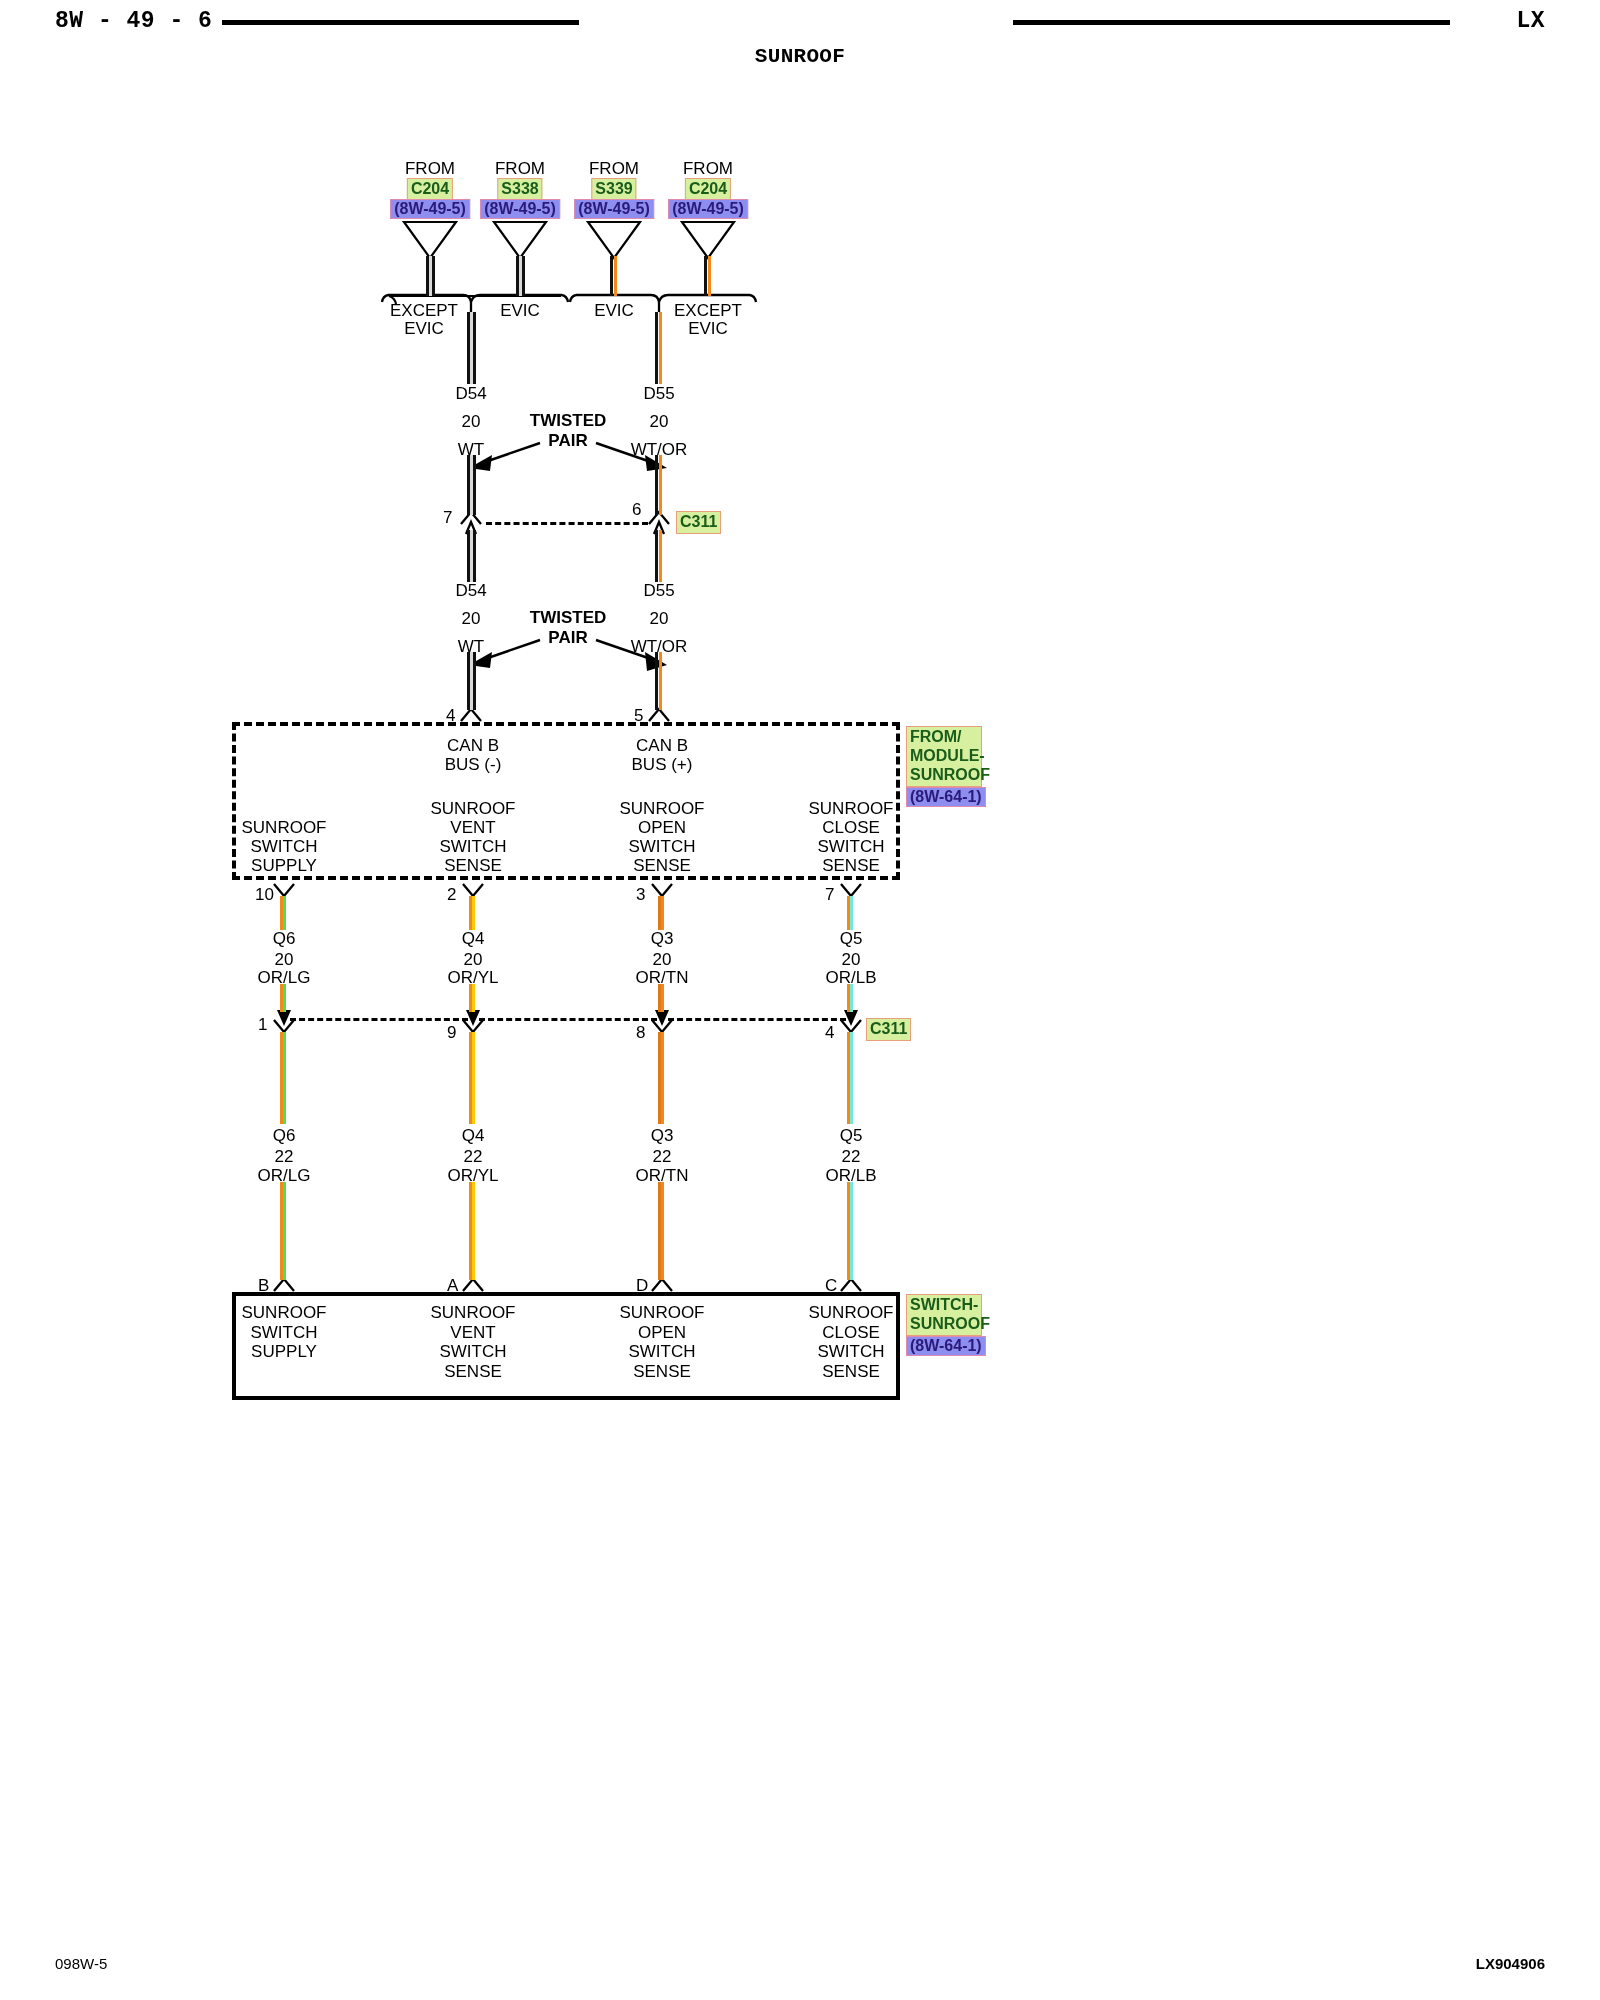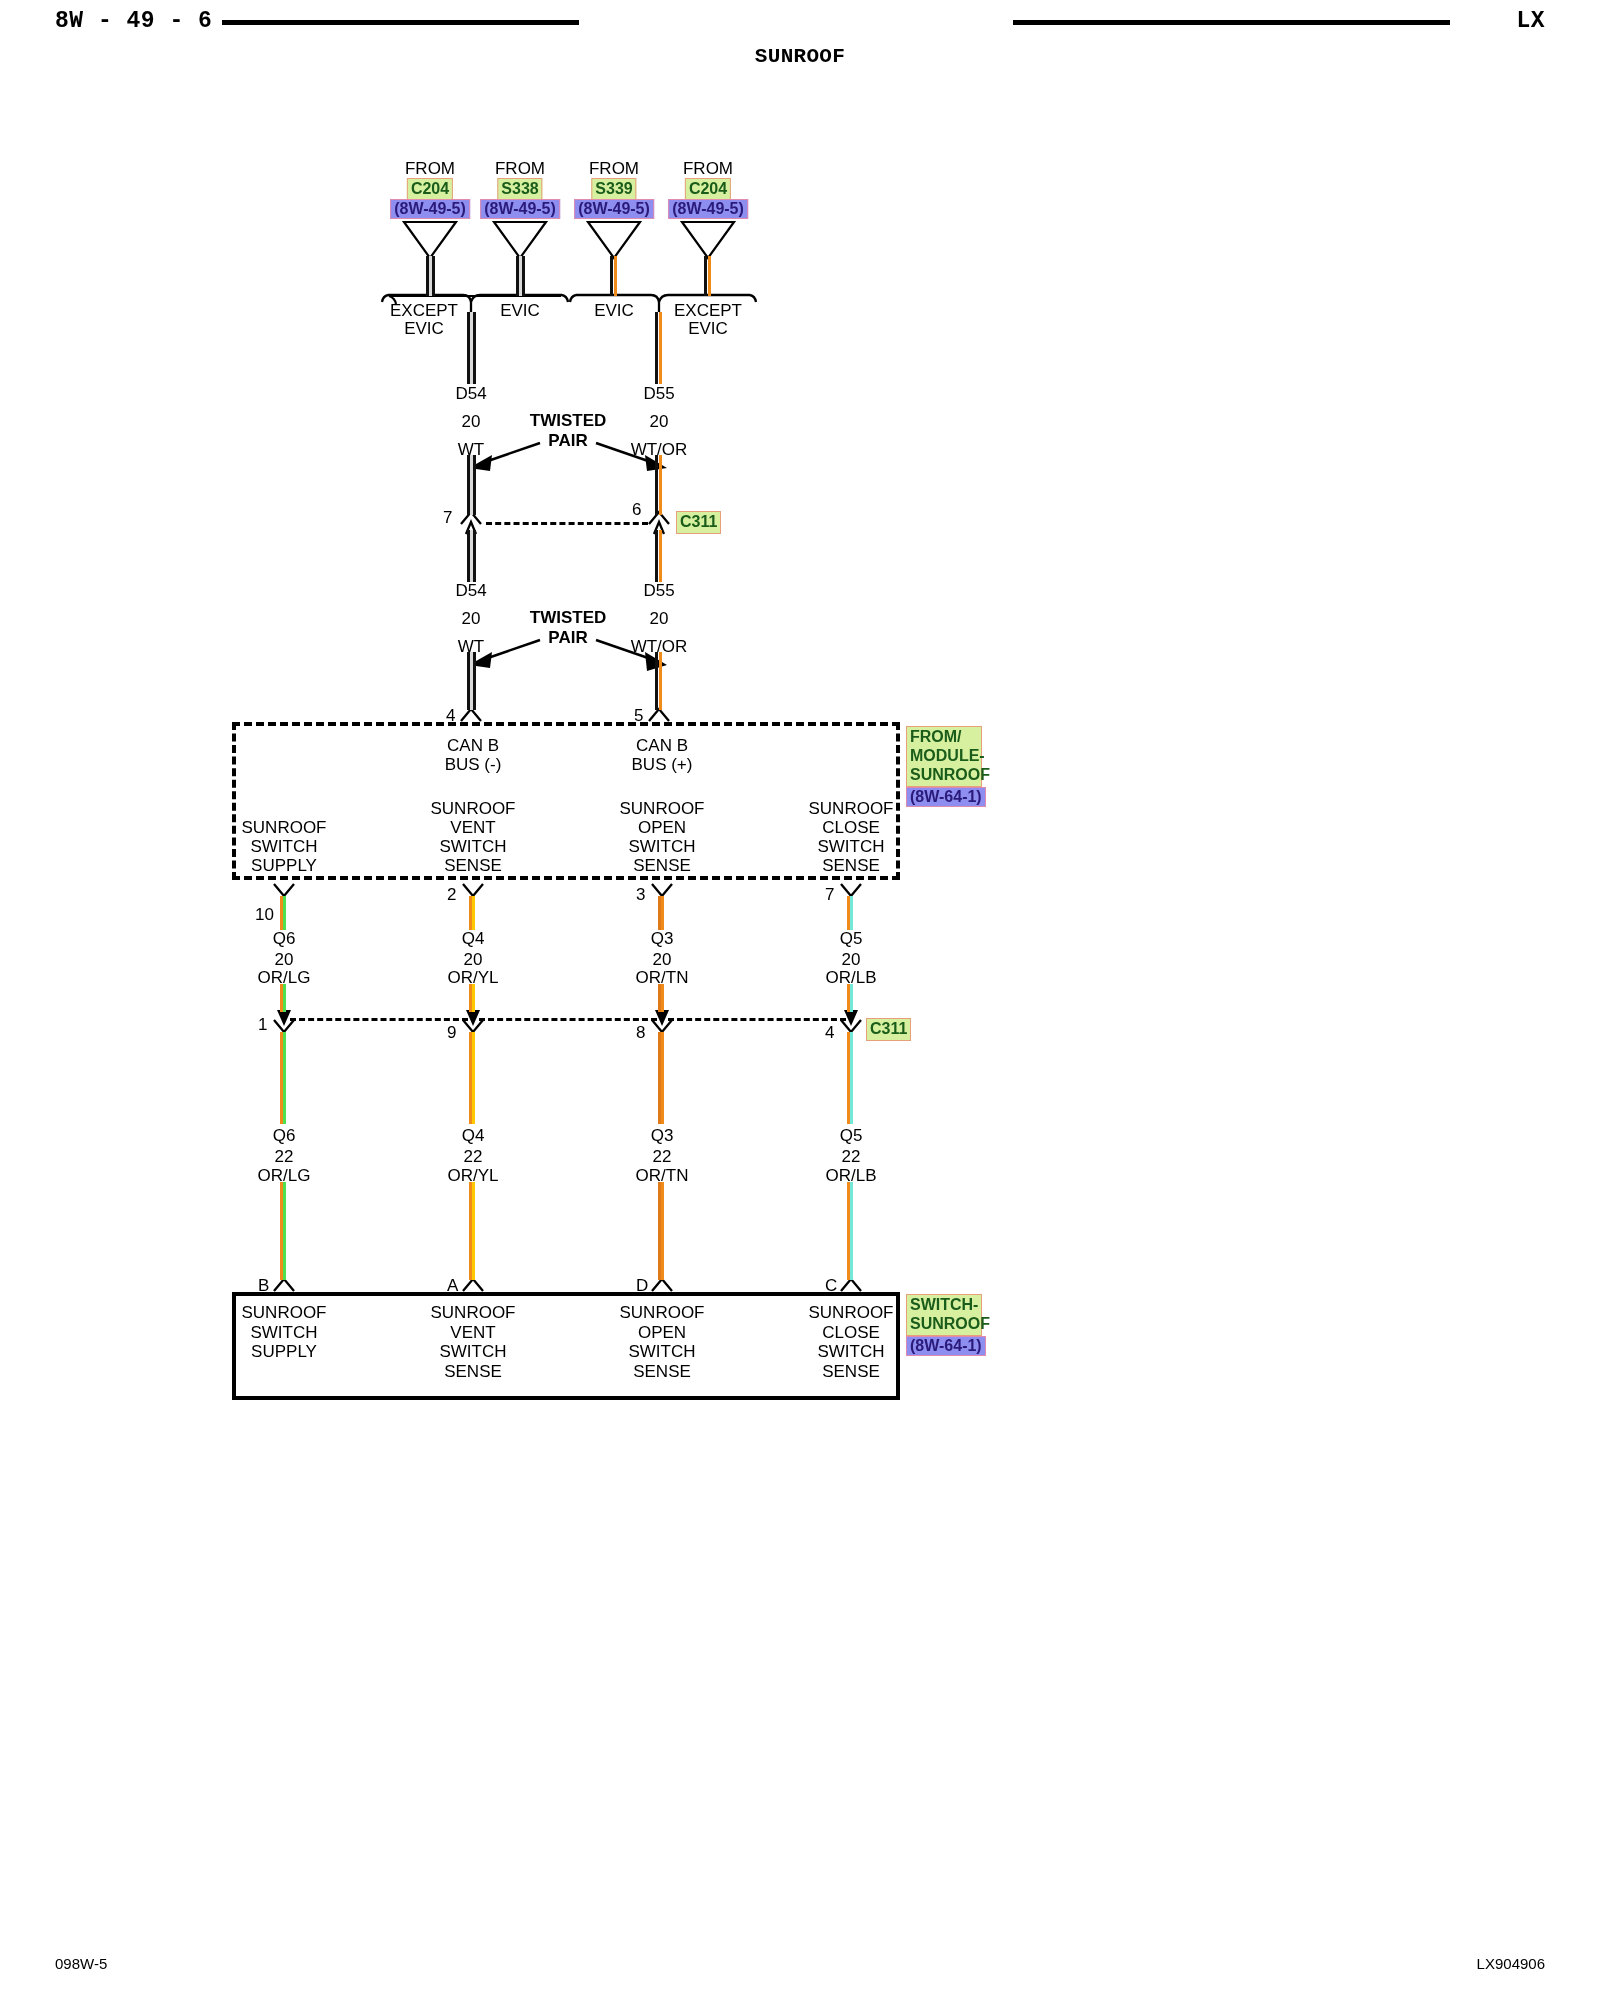--- a/index.html
+++ b/index.html
@@ -14,21 +14,21 @@
   .hdr-left{position:absolute;left:55px;top:8px;font-size:23px;font-weight:bold;letter-spacing:.5px;}
   .hdr-right{position:absolute;right:55px;top:8px;font-size:23px;font-weight:bold;letter-spacing:.5px;}
   .hdr-title{position:absolute;left:0;top:9px;width:1600px;text-align:center;font-size:21px;font-weight:bold;letter-spacing:.3px;}
   .hdr-sub{position:absolute;left:0;top:45px;width:1600px;text-align:center;font-size:21px;font-weight:bold;letter-spacing:.3px;}
   .hdr-rule{position:absolute;height:5px;background:#000;top:20px;}
   #rule-l{left:222px;width:357px;}
   #rule-r{left:1013px;width:437px;}
   
   .foot{position:absolute;bottom:28px;font-size:15px;}
   #foot-l{left:55px;}
-  #foot-r{right:55px;}
+  #foot-r{right:55px;font-weight:bold;}
   
   .t{position:absolute;font-size:17px;white-space:nowrap;line-height:1;}
   .tc{position:absolute;font-size:17px;white-space:nowrap;text-align:center;line-height:1;transform:translateX(-50%);}
   .b{font-weight:bold;}
   
   .chip-g{position:absolute;background:#d6f0a0;border:1px solid #e8a07a;color:#1a5c1a;
           font-weight:bold;font-size:16px;padding:1px 3px;line-height:1.18;white-space:nowrap;}
   .chip-g.ctr{transform:translateX(-50%);}
   .chip-b{position:absolute;background:#8e8ef0;border:1px solid #e08ab0;color:#2a1a7a;
           font-weight:bold;font-size:16px;padding:0px 3px;line-height:1.15;white-space:nowrap;}
@@ -269,21 +269,21 @@
 <div class="tc" style="left:851px;top:838px;">SWITCH</div>
 <div class="tc" style="left:851px;top:857px;">SENSE</div>
 
 <div class="chip-g" style="left:906px;top:726px;width:68px;">
   <div>FROM/</div>
   <div>MODULE-</div>
   <div>SUNROOF</div>
 </div>
 <div class="chip-b" style="left:906px;top:787px;">(8W-64-1)</div>
 
-<div class="t" style="left:255px;top:906px;">10</div>
+<div class="t" style="left:255px;top:886px;">10</div>
 <div class="t" style="left:447px;top:886px;">2</div>
 <div class="t" style="left:636px;top:886px;">3</div>
 <div class="t" style="left:825px;top:886px;">7</div>
 
 <div class="wire" style="left:280px;top:896px;height:34px;">
   <i class="w-or" style="left:0"></i>
     <i class="w-lg" style="left:3px"></i>
 </div>
 <div class="wire" style="left:469px;top:896px;height:34px;">
   <i class="w-or" style="left:0"></i>

